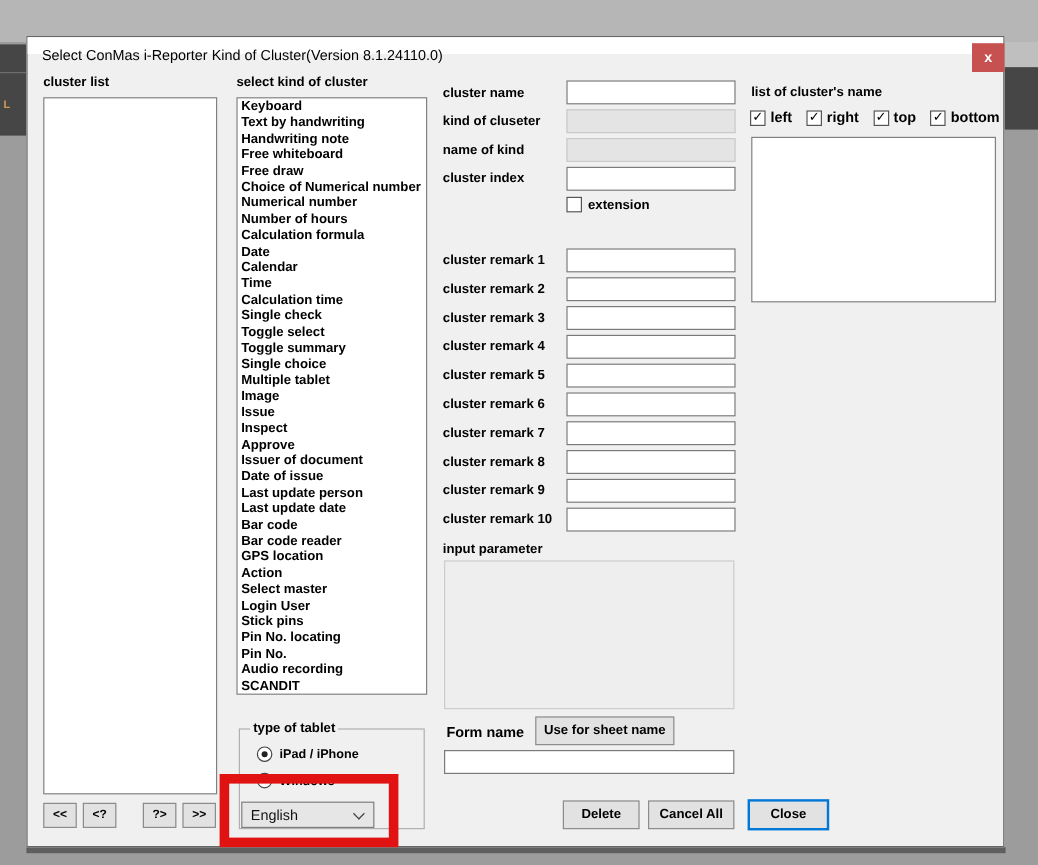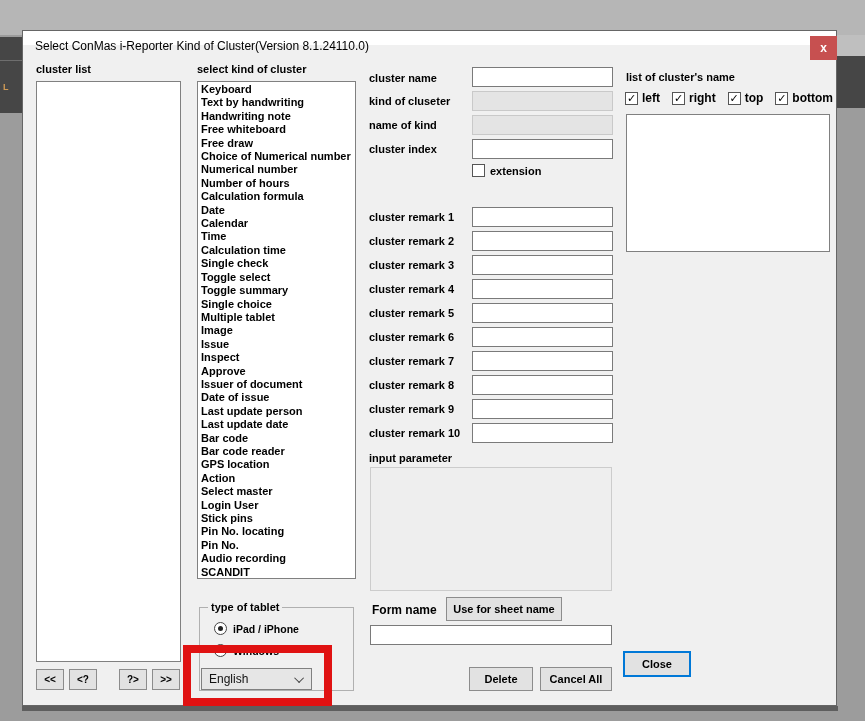--- a/index.html
+++ b/index.html
@@ -74,21 +74,21 @@
 
   .combo { left:178px; top:637px; width:111px; height:22px; background:#e6e6e6; border:1px solid #808080;
            display:flex; align-items:center; justify-content:space-between; padding:0 7px; cursor:pointer; }
   .combo-text { font-size:12px; color:#111; }
   .chev { width:7px; height:7px; border-left:1.5px solid #444; border-bottom:1.5px solid #444;
           transform:rotate(-45deg) translateY(-2px); }
 
   .btn-detect { left:308px; top:636px; width:112px; height:24px; }
   .btn-delete { left:446px; top:636px; width:64px;  height:24px; }
   .btn-cancel { left:517px; top:636px; width:72px;  height:24px; }
-  .btn-close  { left:600px; top:620px; width:68px;  height:26px; border:2px solid #0078d7; }
+  .btn-close  { left:600px; top:635px; width:68px;  height:26px; border:2px solid #0078d7; }
 
   .annotation { left:183px; top:645px; width:149px; height:61px; border:8px solid #e01212; pointer-events:none; }
 </style>
 </head>
 <body>
 
 <div class="abs bg-top"></div>
 <div class="abs bg-left"></div>
 <div class="abs l-mark">L</div>
 <div class="abs bg-right-a"></div>

